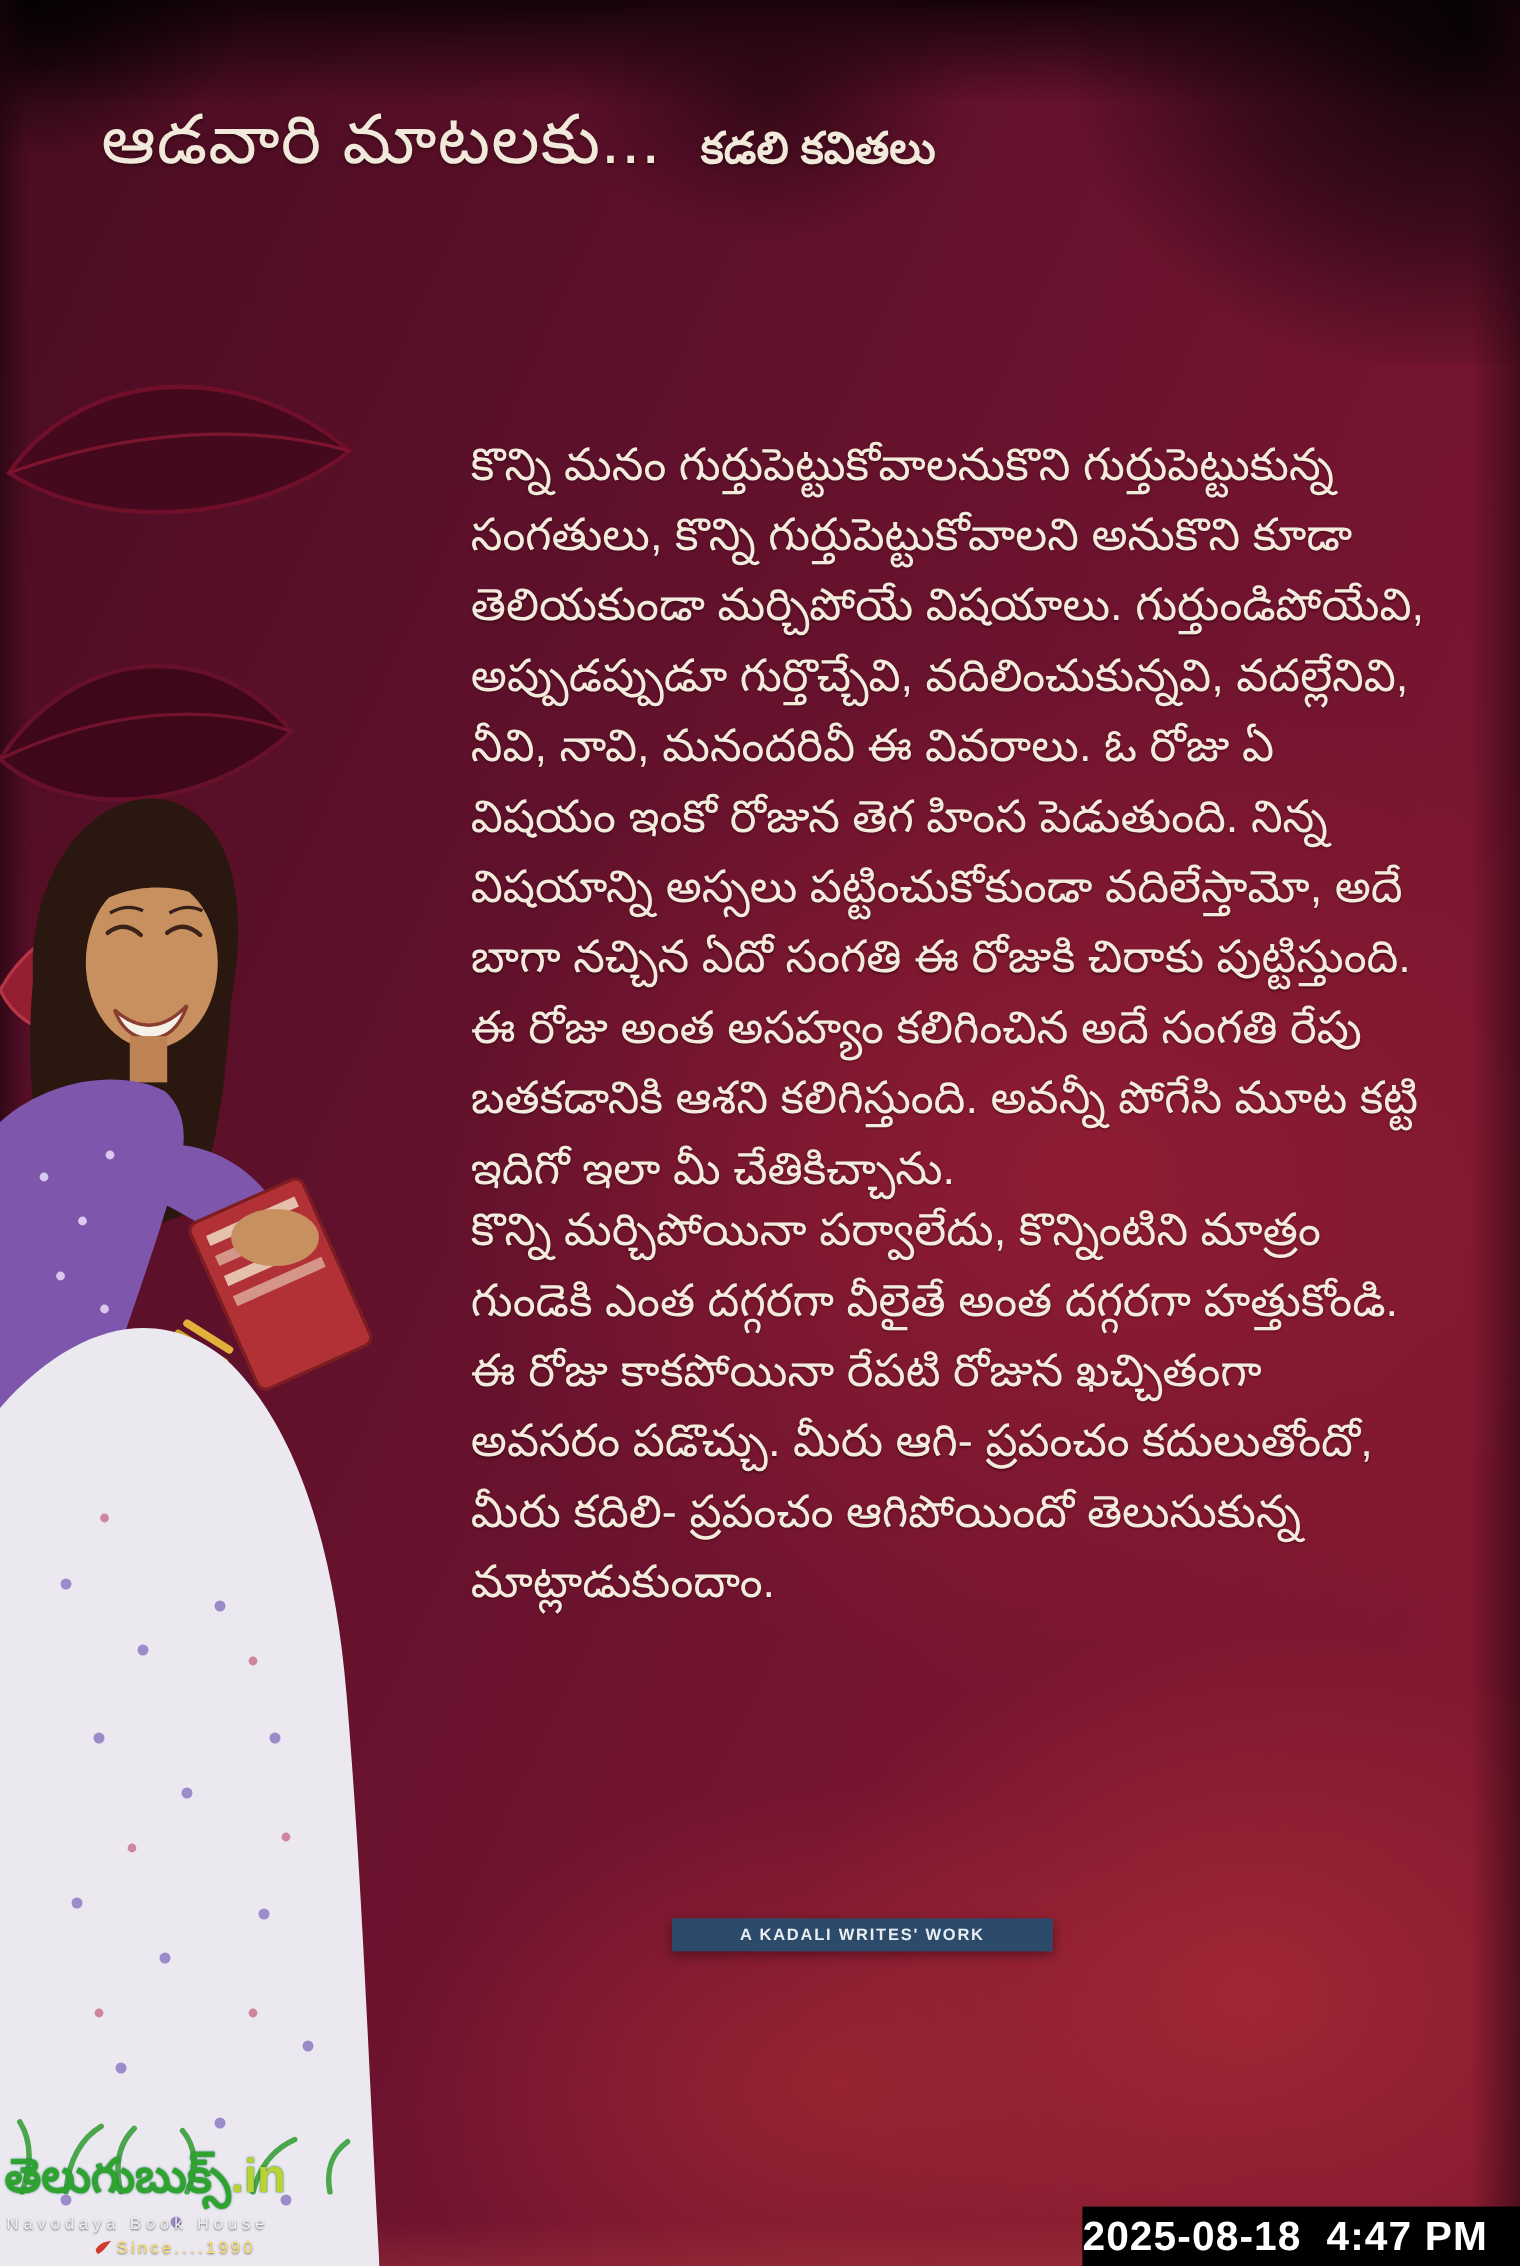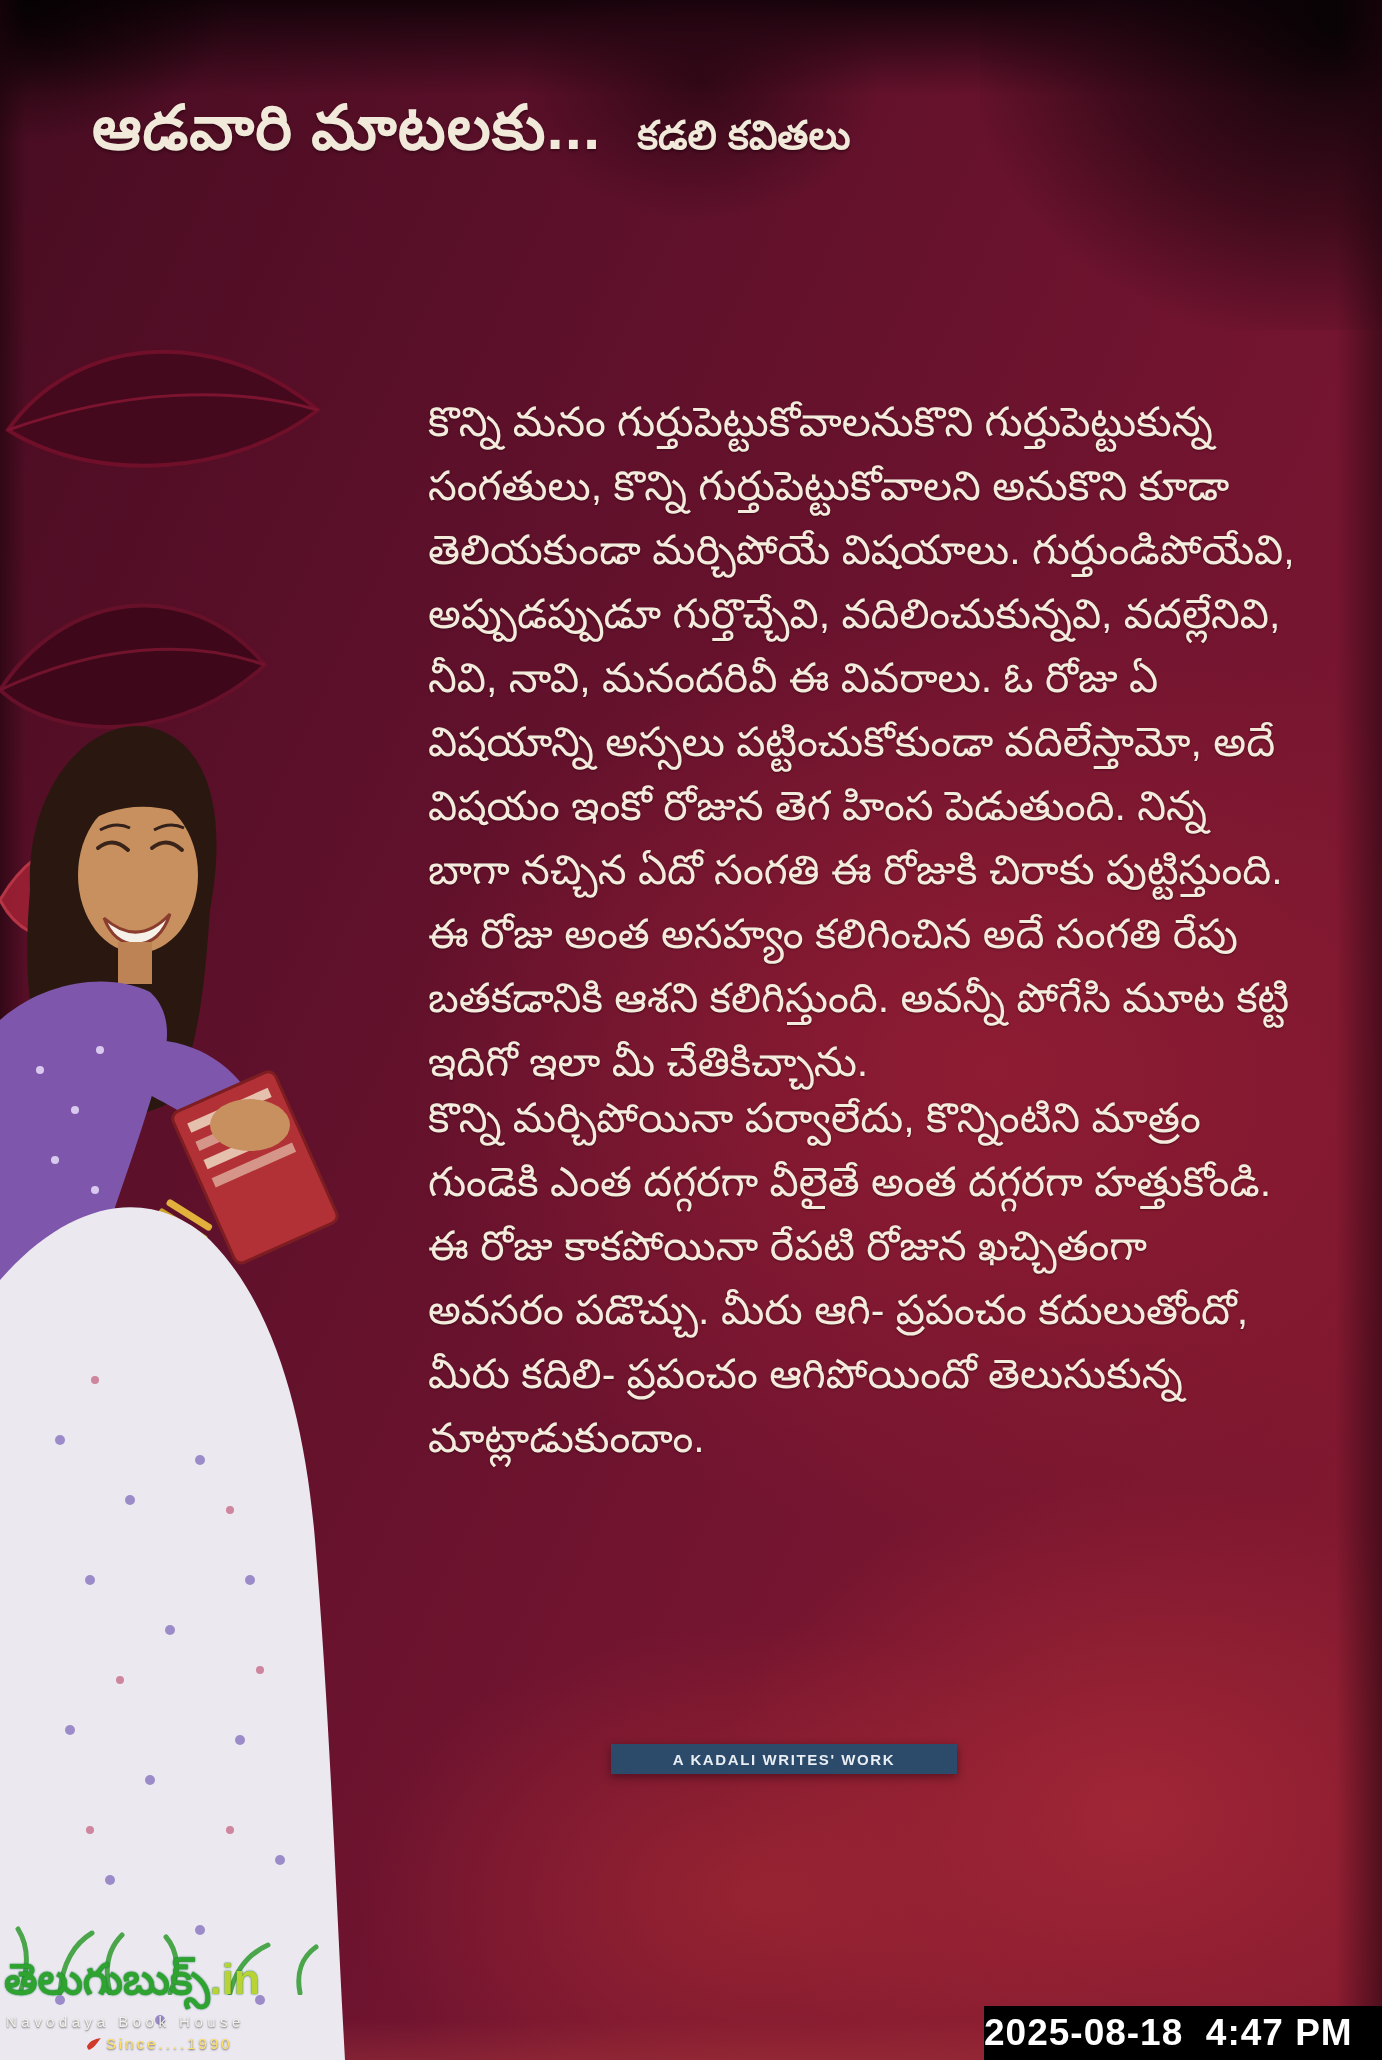--- a/index.html
+++ b/index.html
@@ -24,21 +24,21 @@
   .patch-right{right:0;top:0;width:46px;height:2060px;
     background:linear-gradient(to left, rgba(28,4,12,.55), rgba(28,4,12,0));}
   .patch-left{left:0;top:0;width:26px;height:2060px;
     background:linear-gradient(to right, rgba(28,4,12,.6), rgba(28,4,12,0));}
   .patch-bottom{left:0;bottom:0;width:1382px;height:40px;
     background:linear-gradient(to top, rgba(170,60,60,.35), rgba(170,60,60,0));}
   .art{position:absolute;}
 
   
   .title-row{position:absolute;left:92px;top:92px;white-space:nowrap;color:#f1e9da;}
-  .title-main{font-size:62px;font-weight:bold;letter-spacing:1px;
+  .title-main{font-size:62px;font-weight:normal;letter-spacing:1px;
     text-shadow:0 2px 3px rgba(30,0,10,.5);}
   .title-sub{font-size:40px;font-weight:bold;margin-left:36px;
     text-shadow:0 2px 3px rgba(30,0,10,.5);}
 
   
   .para{position:absolute;left:428px;width:648px;color:#f3ecdd;}
   .para .line{font-size:41px;line-height:64px;white-space:nowrap;
     text-shadow:0 1px 2px rgba(40,2,14,.55);}
   .p1{top:390px;} .p2{top:1086px;}
 
@@ -186,22 +186,22 @@
   <div class="title-row">
     <span class="title-main">ఆడవారి మాటలకు...</span><span class="title-sub">కడలి కవితలు</span>
   </div>
 
   <div class="para p1">
     <div class="line">కొన్ని మనం గుర్తుపెట్టుకోవాలనుకొని గుర్తుపెట్టుకున్న</div>
     <div class="line">సంగతులు, కొన్ని గుర్తుపెట్టుకోవాలని అనుకొని కూడా</div>
     <div class="line">తెలియకుండా మర్చిపోయే విషయాలు. గుర్తుండిపోయేవి,</div>
     <div class="line">అప్పుడప్పుడూ గుర్తొచ్చేవి, వదిలించుకున్నవి, వదల్లేనివి,</div>
     <div class="line">నీవి, నావి, మనందరివీ ఈ వివరాలు. ఓ రోజు ఏ</div>
+    <div class="line">విషయం ఇంకో రోజున తెగ హింస పెడుతుంది. నిన్న</div>
     <div class="line">విషయాన్ని అస్సలు పట్టించుకోకుండా వదిలేస్తామో, అదే</div>
-    <div class="line">విషయం ఇంకో రోజున తెగ హింస పెడుతుంది. నిన్న</div>
     <div class="line">బాగా నచ్చిన ఏదో సంగతి ఈ రోజుకి చిరాకు పుట్టిస్తుంది.</div>
     <div class="line">ఈ రోజు అంత అసహ్యం కలిగించిన అదే సంగతి రేపు</div>
     <div class="line">బతకడానికి ఆశని కలిగిస్తుంది. అవన్నీ పోగేసి మూట కట్టి</div>
     <div class="line">ఇదిగో ఇలా మీ చేతికిచ్చాను.</div>
   </div>
 
   <div class="para p2">
     <div class="line">కొన్ని మర్చిపోయినా పర్వాలేదు, కొన్నింటిని మాత్రం</div>
     <div class="line">గుండెకి ఎంత దగ్గరగా వీలైతే అంత దగ్గరగా హత్తుకోండి.</div>
     <div class="line">ఈ రోజు కాకపోయినా రేపటి రోజున ఖచ్చితంగా</div>

